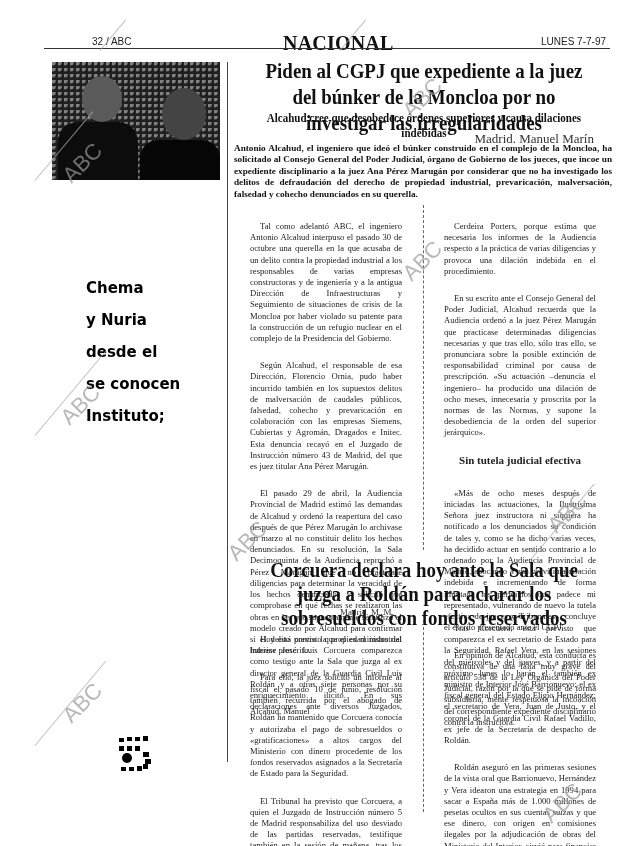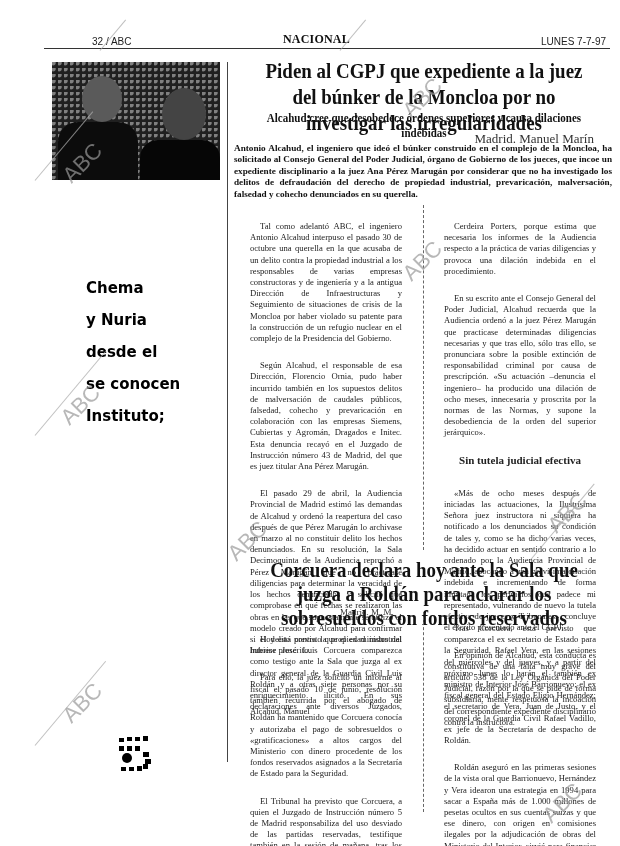--- a/index.html
+++ b/index.html
@@ -1,19 +1,19 @@
 <!DOCTYPE html>
 <html><head>
 <meta charset="utf-8">
 <style>
   html, body { margin:0; padding:0; background:#ffffff; }
   body { width:620px; height:846px; position:relative; overflow:hidden; font-family:"Liberation Serif","DejaVu Serif",serif; color:#111; }
   .abs { position:absolute; }
   .folio { top:36px; font-size:10px; font-family:"Liberation Sans",sans-serif; color:#222; }
-  .section { top:32px; left:283px; font-size:12px; font-weight:bold; font-family:"Liberation Serif",serif; letter-spacing:0.2px; }
+  .section { top:32px; left:283px; font-size:20px; font-weight:bold; font-family:"Liberation Serif",serif; letter-spacing:0.2px; }
   .rule { top:48px; left:44px; width:566px; height:1px; background:#333; }
   .photo { top:62px; left:52px; width:168px; height:118px; background:#151515; overflow:hidden; }
   .photo .bg { position:absolute; inset:0; background:
       radial-gradient(circle at 20% 15%, #d9d9d9 0 2px, transparent 3px) 0 0/6px 6px,
       #2a2a2a; opacity:.55; }
   .photo .head1 { position:absolute; left:30px; top:14px; width:40px; height:46px; border-radius:50%; background:#5a5a5a; }
   .photo .head2 { position:absolute; left:110px; top:26px; width:44px; height:52px; border-radius:50%; background:#444; }
   .photo .body1 { position:absolute; left:6px; top:60px; width:80px; height:60px; background:#0c0c0c; border-radius:20px 20px 0 0; }
   .photo .body2 { position:absolute; left:88px; top:78px; width:80px; height:44px; background:#060606; border-radius:18px 18px 0 0; }
   .colrule { top:62px; left:227px; width:1px; height:700px; background:#444; }

